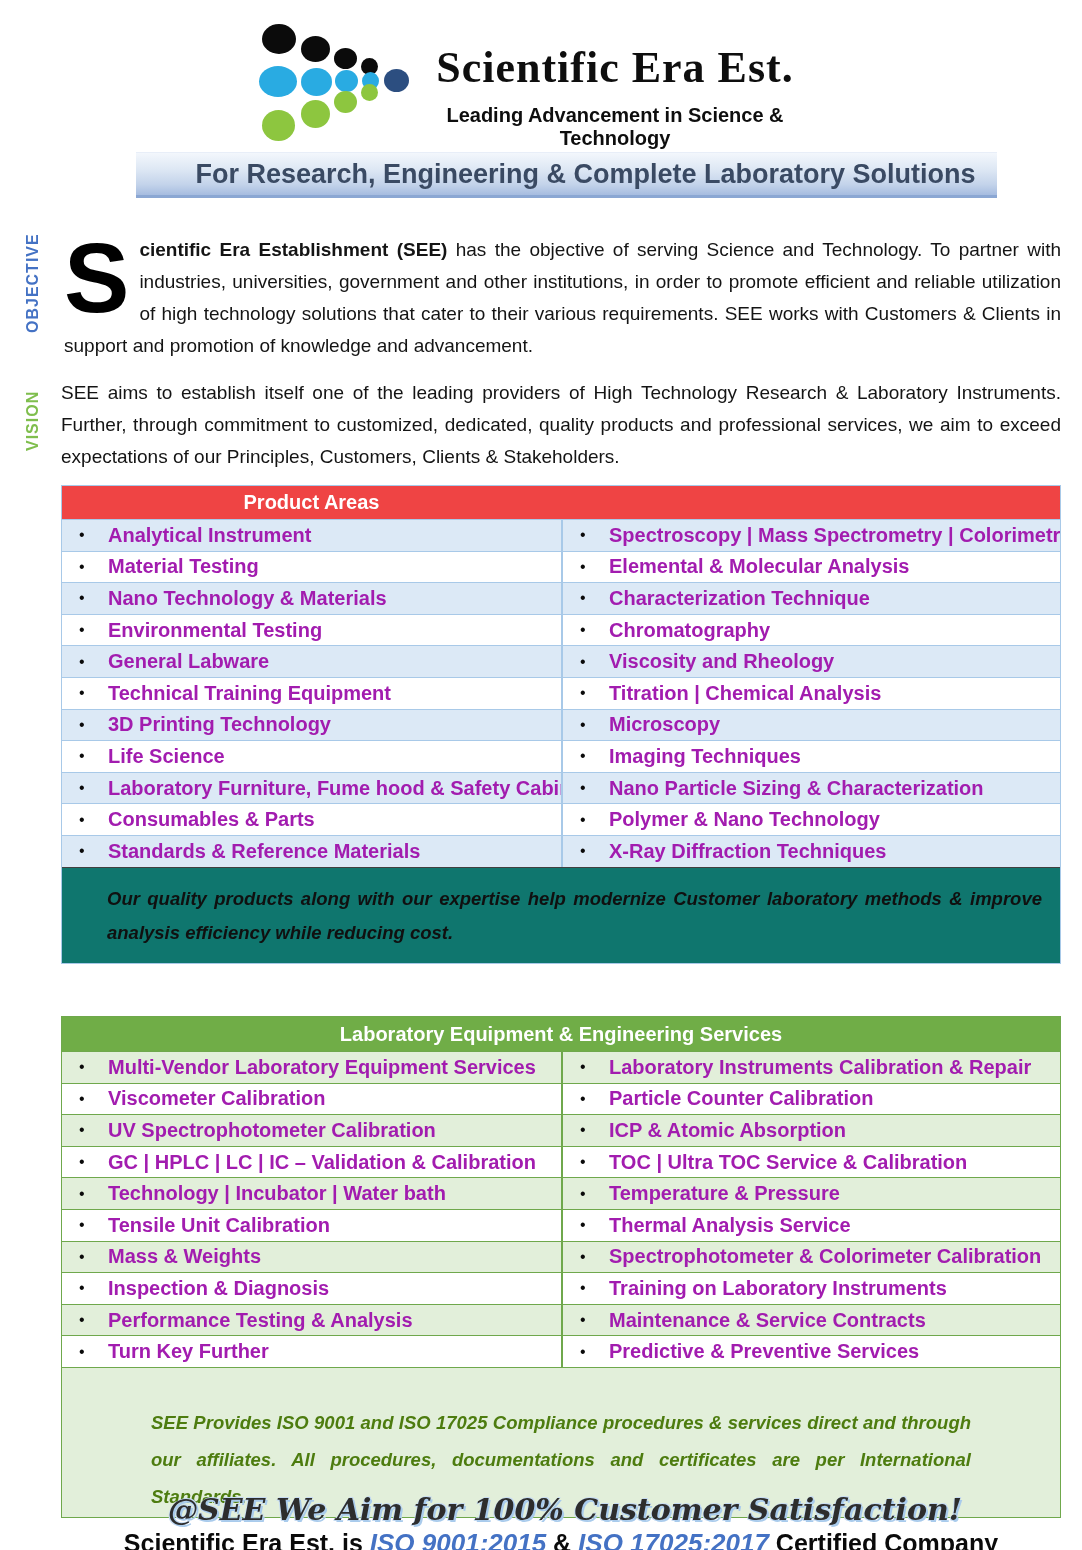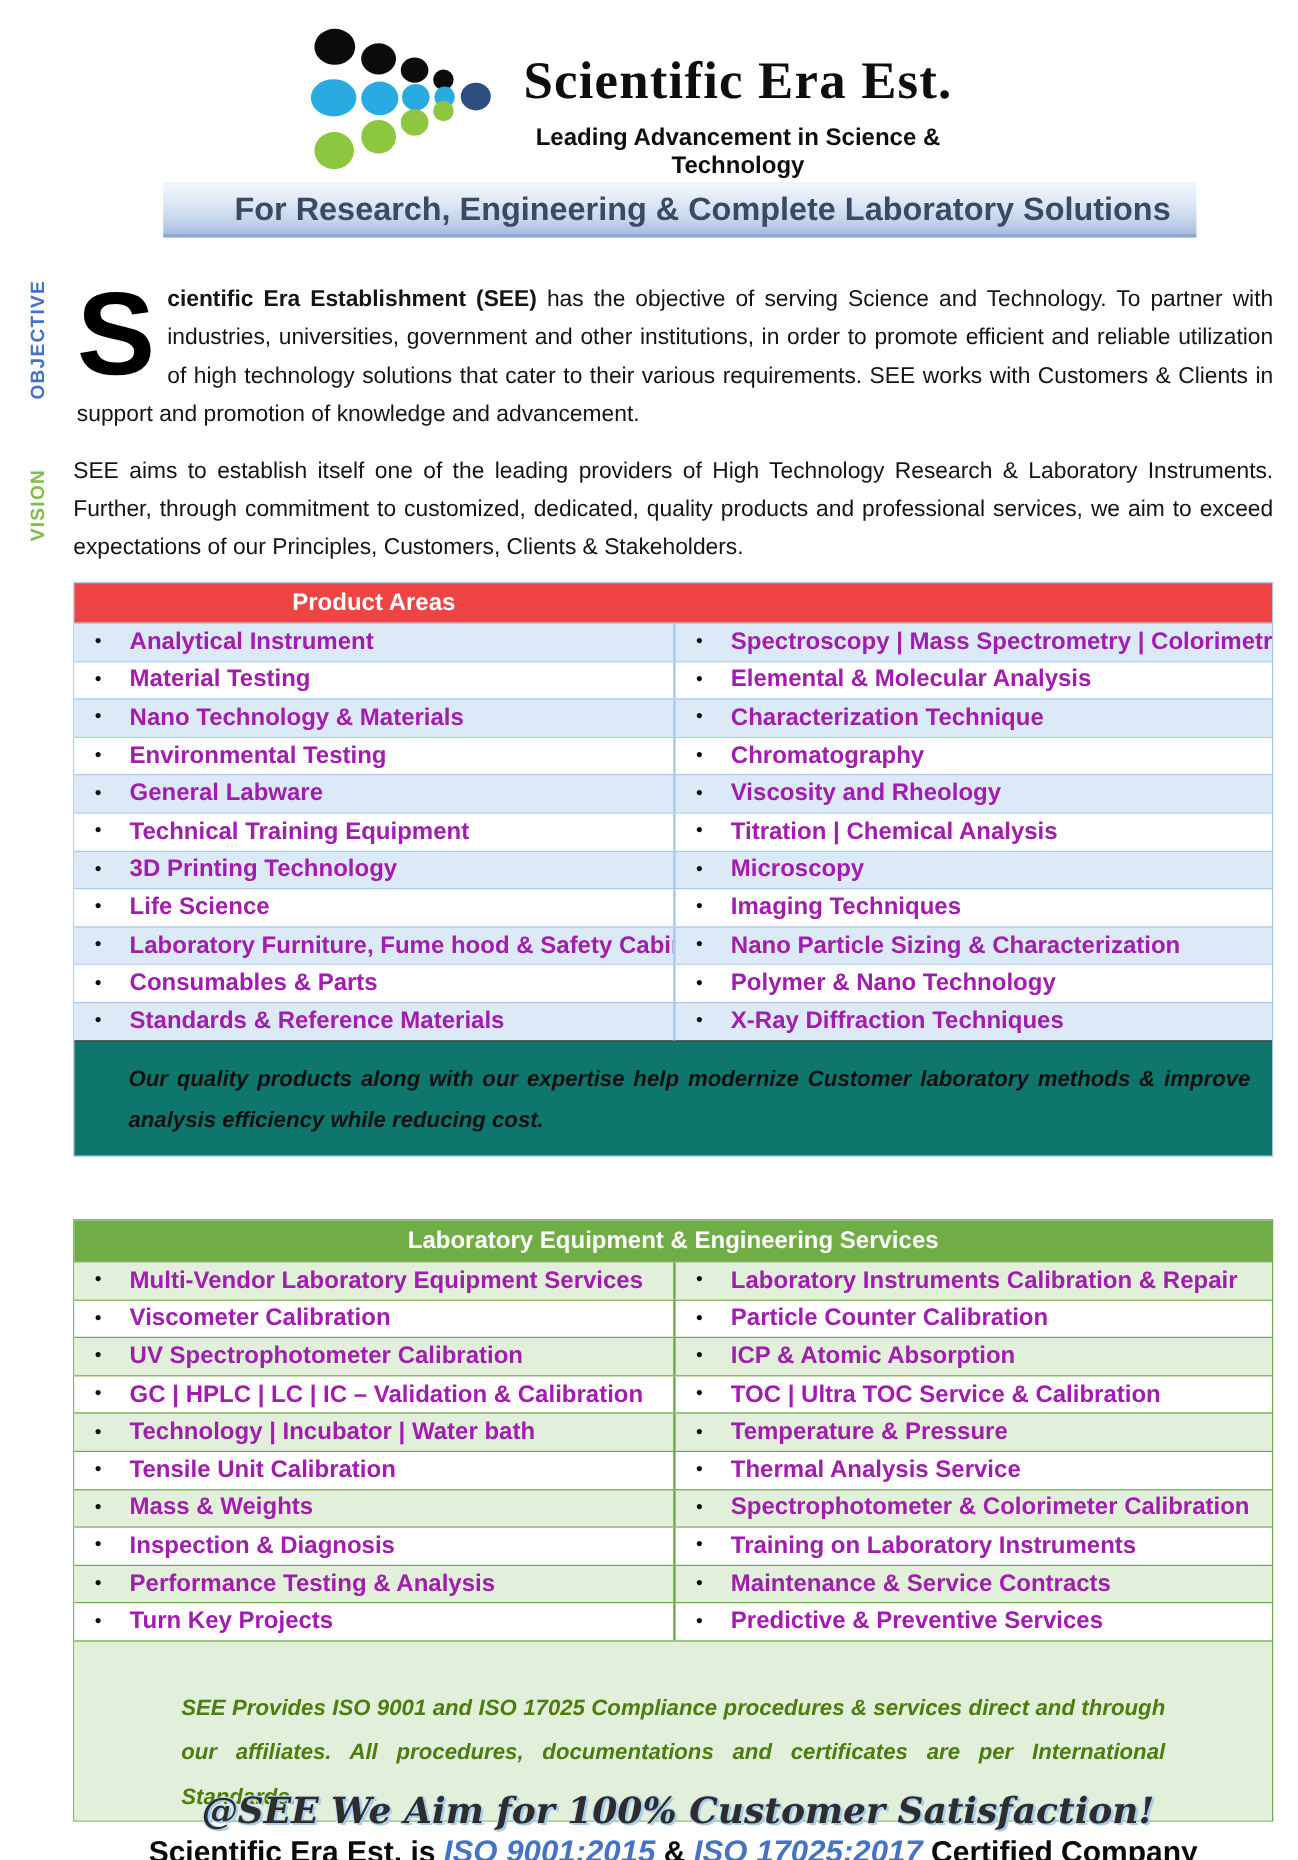--- a/index.html
+++ b/index.html
@@ -360,21 +360,21 @@
           <span class="ct">Performance Testing &amp; Analysis</span>
         </div>
       <div class="cell">
           <span class="bullet">•</span>
           <span class="ct">Maintenance &amp; Service Contracts</span>
         </div>
     </div>
     <div class="trow">
       <div class="cell">
           <span class="bullet">•</span>
-          <span class="ct">Turn Key Projects</span>
+          <span class="ct">Turn Key Further</span>
         </div>
       <div class="cell">
           <span class="bullet">•</span>
           <span class="ct">Predictive &amp; Preventive Services</span>
         </div>
     </div>
 
     <div class="gnotebox">
       <div class="iso-note">SEE Provides ISO 9001 and ISO 17025 Compliance procedures &amp; services direct and through our affiliates. All procedures, documentations and certificates are per International Standards.</div>
       <div class="certified"><span>Scientific Era Est. is </span><span class="iso">ISO 9001:2015</span><span> &amp; </span><span class="iso">ISO 17025:2017</span><span> Certified Company</span></div>

